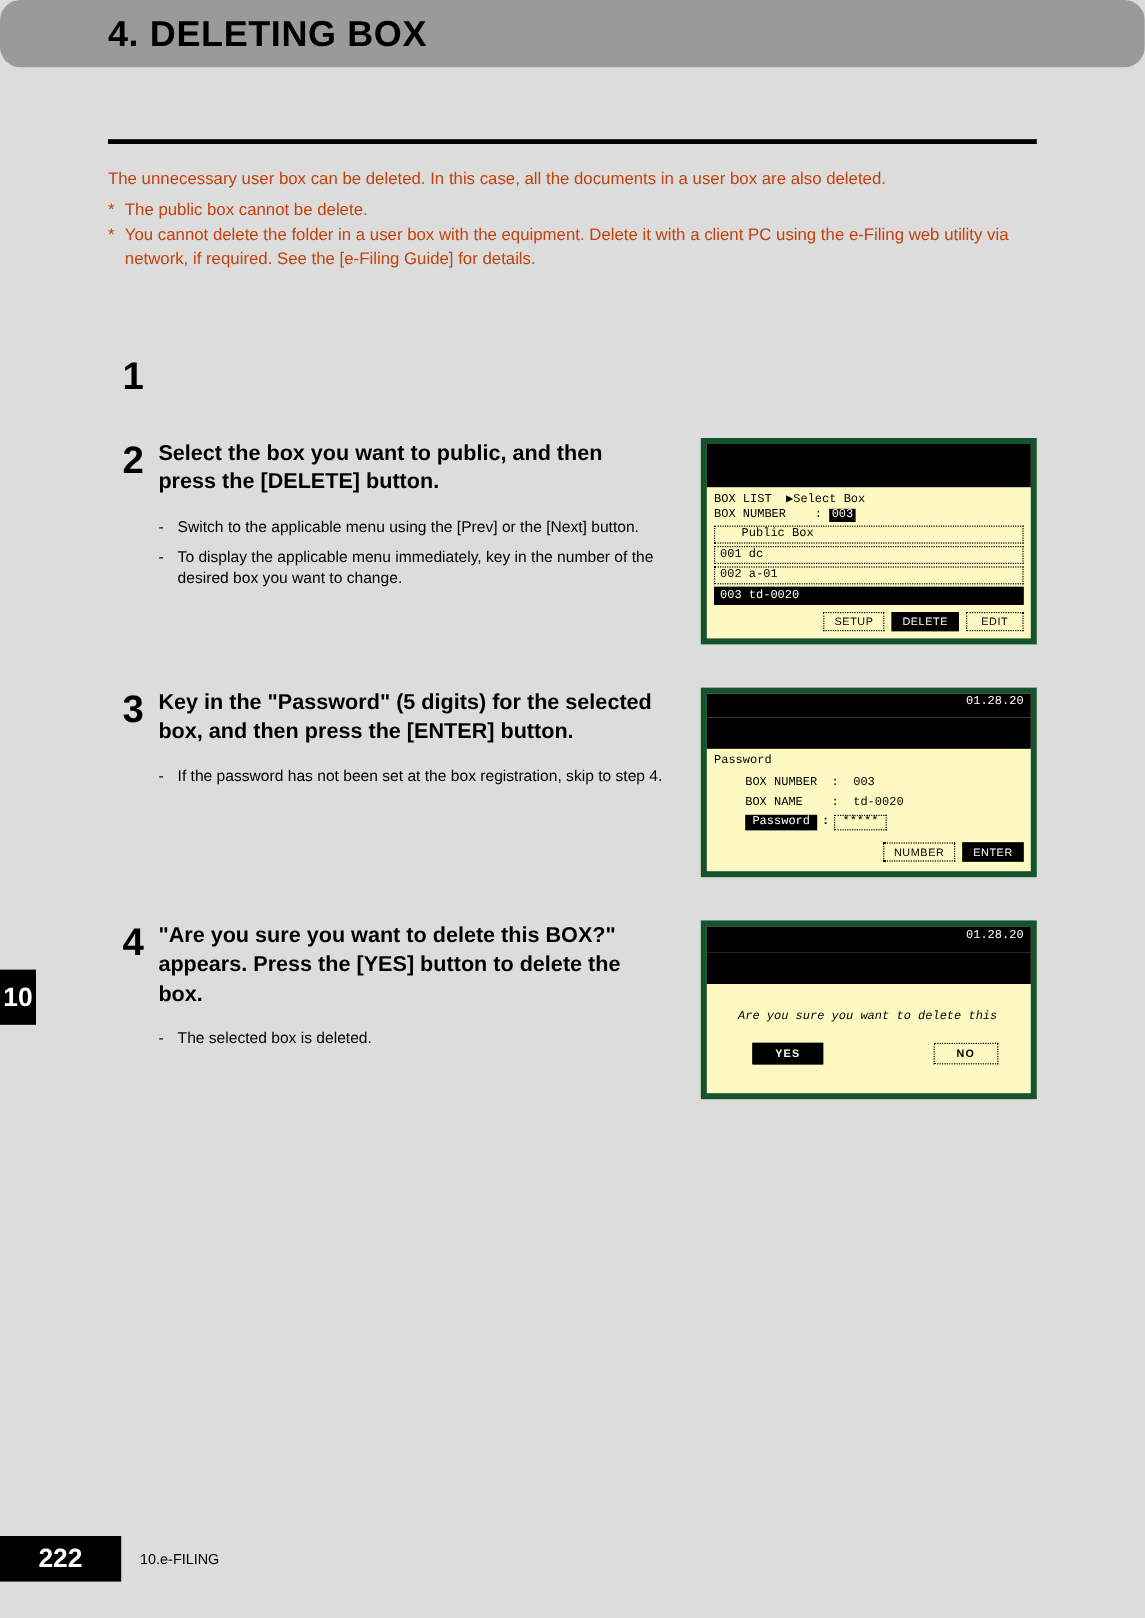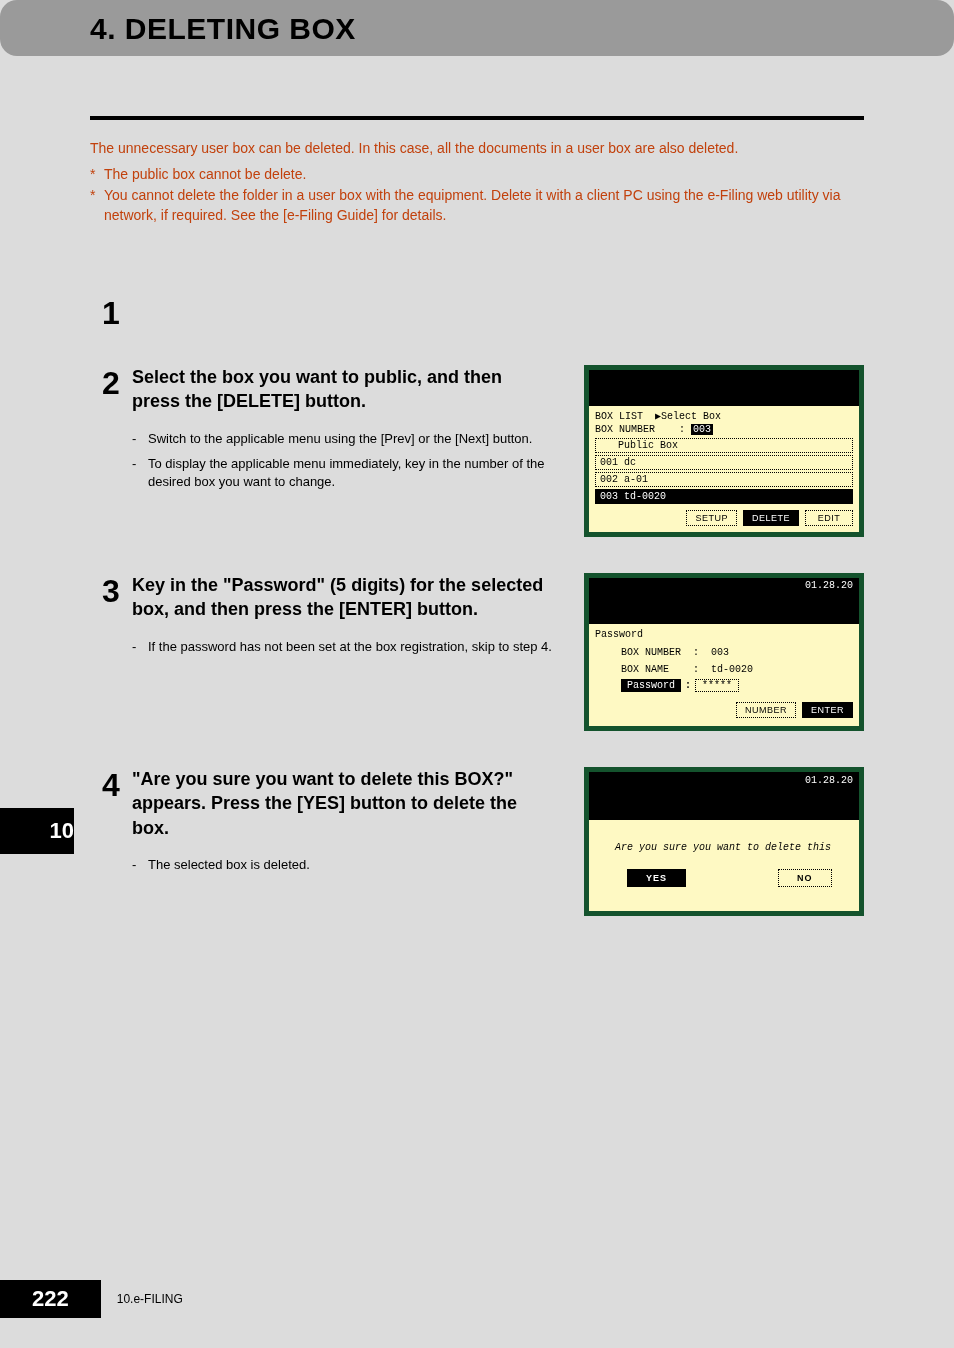--- a/index.html
+++ b/index.html
@@ -120,26 +120,26 @@
     font-size: 9px;
     font-weight: bold;
     padding: 3px 18px;
     letter-spacing: 1px;
   }
   .lcd-confirm-btn.sel { background:#000; color:#fff; border:1px solid #000;}
   .side-tab {
     position: absolute;
     left: 0;
     top: 808px;
-    width: 74px;
+    width: 30px;
     background: #000;
     color: #fff;
     font-size: 22px;
     font-weight: bold;
-    text-align: right;
+    text-align: center;
     padding: 10px 0;
   }
   .footer {
     position: absolute;
     left: 0;
     bottom: 30px;
     display: flex;
     align-items: center;
   }
   .footer-page {

